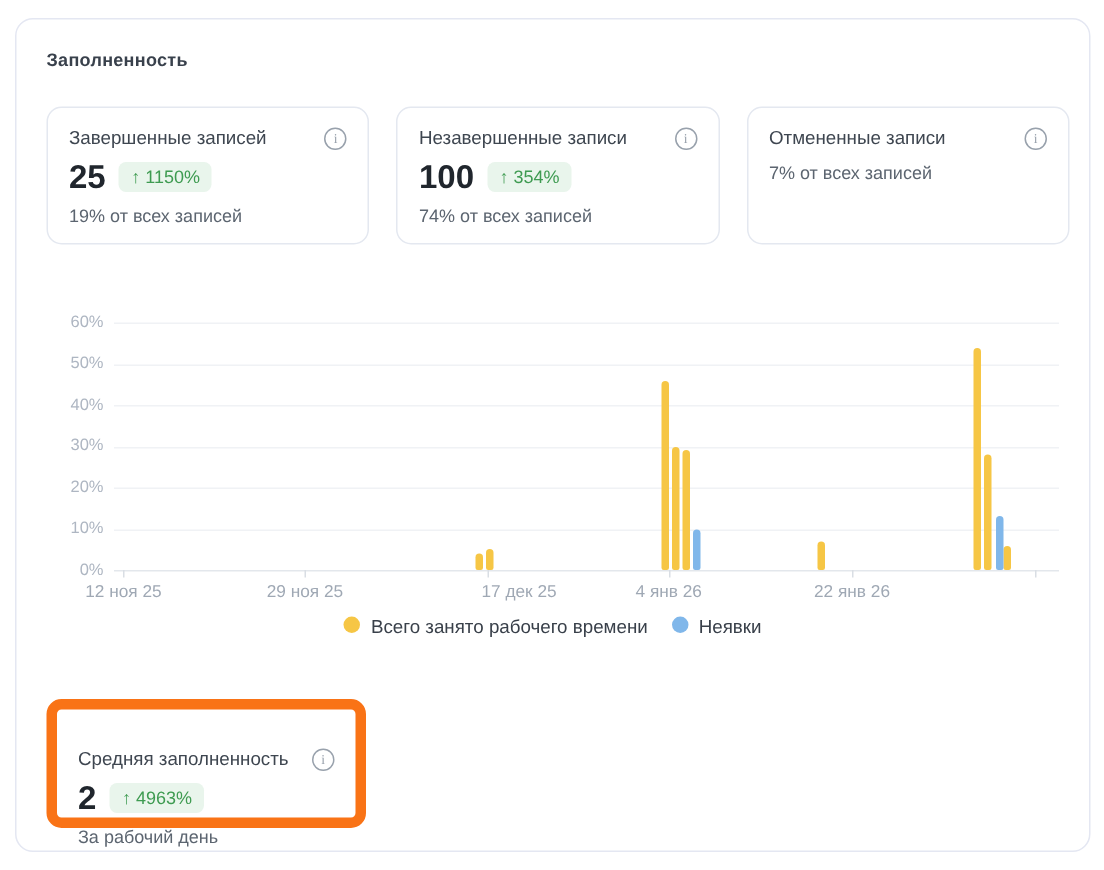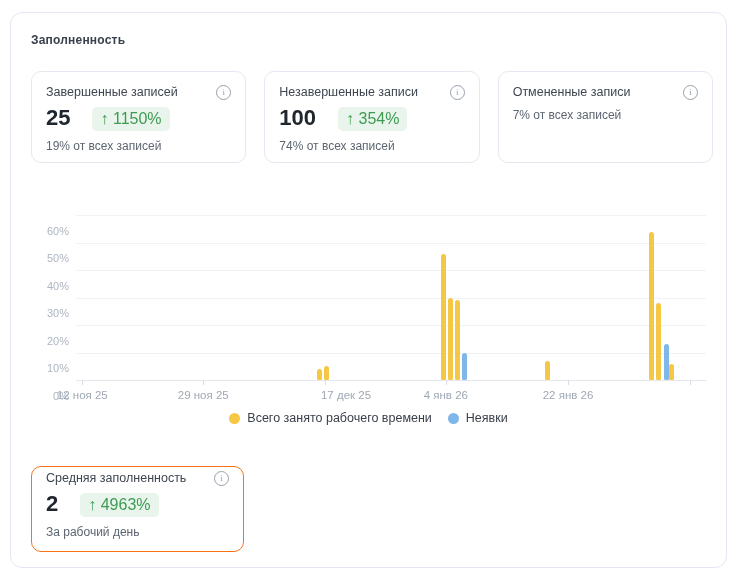--- a/index.html
+++ b/index.html
@@ -12,45 +12,45 @@
 
   .cards-row { position:absolute; left:20px; right:13px; top:58px;
     display:flex; gap:18px; }
   .stat-card { flex:1; height:92px; border:1px solid #E4E8F0; border-radius:10px;
     background:#fff; padding:13px 14px 12px 14px; position:relative; }
   .card-head { display:flex; justify-content:space-between; align-items:flex-start; }
   .card-title { font-size:12.5px; color:#3E4650; }
   .info-icon { width:15px; height:15px; border:1.2px solid #98A1AC; border-radius:50%;
     color:#98A1AC; font-size:9px; line-height:12.5px; text-align:center;
     font-family:"Liberation Serif", serif; font-style:normal; cursor:pointer; flex:none; }
-  .value-row { display:flex; align-items:flex-start; gap:22px; margin-top:7px; }
+  .value-row { display:flex; align-items:center; gap:9px; margin-top:7px; }
   .card-value { font-size:22px; font-weight:700; color:#20262D; line-height:1; }
-  .badge { background:#E9F5EC; color:#3E9B51; font-size:16px; padding:3px 8px;
+  .badge { background:#E9F5EC; color:#3E9B51; font-size:12px; padding:3px 8px;
     border-radius:5px; white-space:nowrap; }
   .card-sub { margin-top:8px; font-size:12px; color:#5C6570; }
 
   
   .gridline { position:absolute; height:1px; background:#F0F2F5; }
   .gridline.baseline { background:#E3E7EC; }
   .ylabel { position:absolute; width:44px; text-align:right; font-size:11px;
-    color:#AEB6C2;margin-top:16px; }
+    color:#AEB6C2; }
   .xlabel { position:absolute; transform:translateX(-50%); font-size:11.5px;
     color:#9FA8B4; white-space:nowrap; }
   .xtick { position:absolute; width:1px; height:5px; background:#D9DEE4; }
   .bar { position:absolute; width:5px; border-radius:2.5px 2.5px 1.5px 1.5px; }
 
   .legend { position:absolute; left:0; right:0; top:398px; display:flex;
     justify-content:center; align-items:center; gap:16px; }
-  .legend-item { display:flex; align-items:center; gap:7px; cursor:pointer; }
+  .legend-item { display:flex; align-items:flex-start; gap:7px; cursor:pointer; }
   .legend-dot { width:11px; height:11px; border-radius:50%; }
   .legend-label { font-size:12.5px; color:#39404A; }
 
   .bottom-card { position:absolute; left:20px; top:453px; width:213px; height:86px;
-    border:1px solid #f97316; border-radius:10px; background:#fff;
-    padding:4px 14px; }
+    border:7px solid #f97316; border-radius:10px; background:#fff;
+    padding:26px 14px; }
 </style>
 </head>
 <body>
 
 <div class="panel">
   <div class="panel-title">Заполненность</div>
 
   <div class="cards-row">
     <div class="stat-card">
       <div class="card-head">

